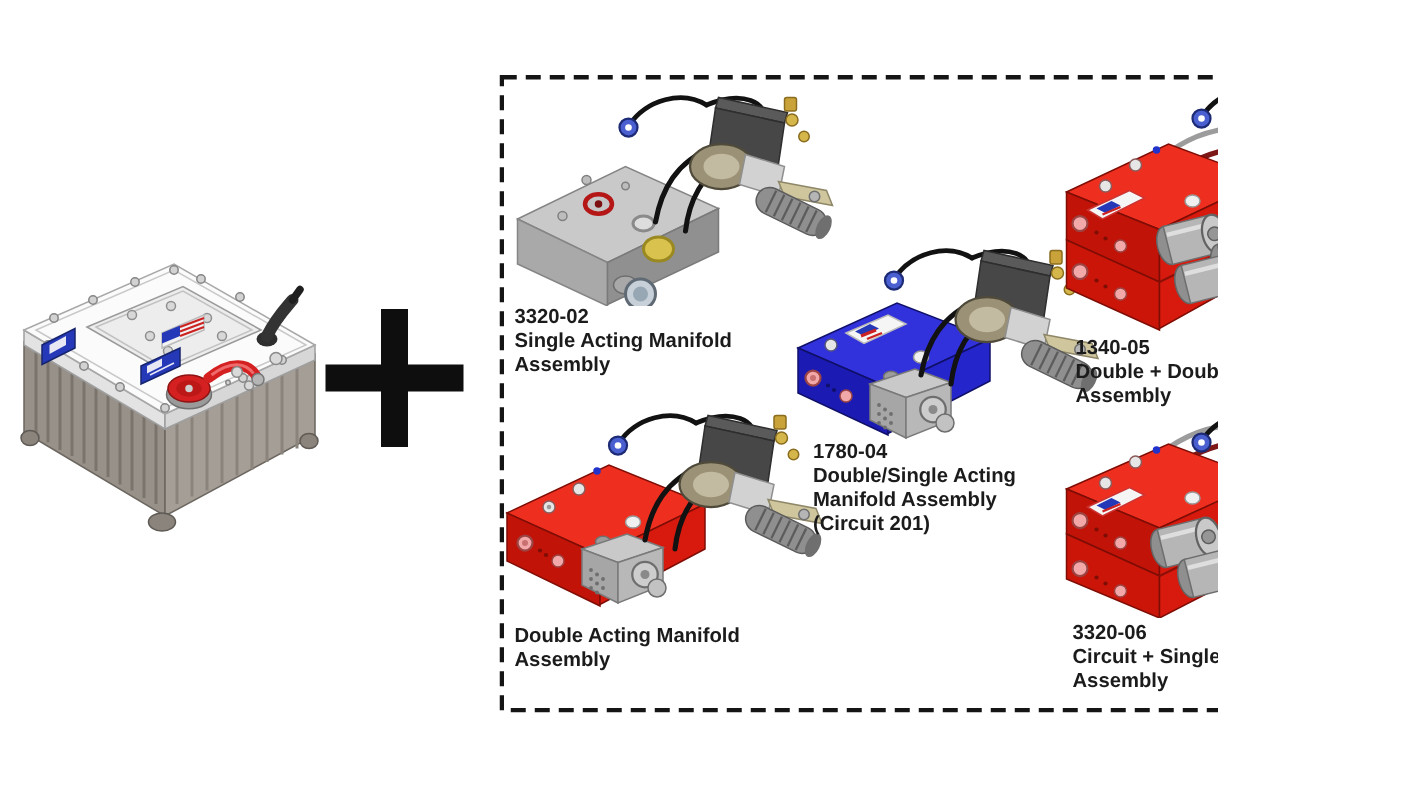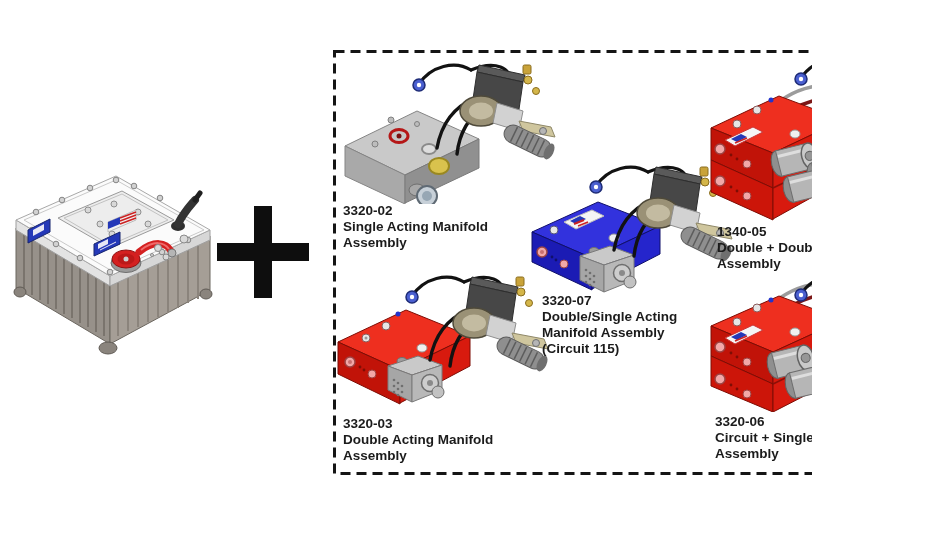--- a/index.html
+++ b/index.html
@@ -231,21 +231,20 @@
           <circle cx="14" cy="98" r="5" fill="#f2a8a8" stroke="#9c4444" stroke-width="1.5"></circle>
           <circle cx="14" cy="98" r="2" fill="#c97070"></circle>
           <circle cx="36" cy="110" r="4" fill="#f2a8a8" stroke="#9c4444"></circle>
           <circle cx="24" cy="103" r="1.4" fill="#7e0d05"></circle>
             <circle cx="28" cy="106" r="1.4" fill="#7e0d05"></circle>
         </g>
         <use href="#valve" transform="translate(44,86)"></use>
         <use href="#relay" transform="translate(68,6)"></use>
       </svg>
       <div class="assembly-label" style="left:10px;top:366px">
-        <div>3320-03</div>
         <div class="desc">Double Acting Manifold
 Assembly</div>
       </div>
     </div>
 
     <div>
       <svg class="illus" style="left:197px;top:110px" width="205" height="140" viewBox="0 0 205 140">
         <g>
           <polygon points="2,72 68,42 130,66 62,98" fill="#3232dd" stroke="#10106a"></polygon>
           <polygon points="2,72 2,102 62,130 62,98" fill="#1b1bb4" stroke="#10106a"></polygon>
@@ -259,24 +258,24 @@
           <circle cx="12" cy="92" r="5" fill="#f2a8a8" stroke="#9c4444" stroke-width="1.5"></circle>
           <circle cx="12" cy="92" r="2" fill="#c97070"></circle>
           <circle cx="34" cy="104" r="4" fill="#f2a8a8" stroke="#9c4444"></circle>
           <circle cx="22" cy="97" r="1.4" fill="#10106a"></circle>
             <circle cx="26" cy="100" r="1.4" fill="#10106a"></circle>
         </g>
         <use href="#valve" transform="translate(42,80)"></use>
         <use href="#relay" transform="translate(58,0)"></use>
       </svg>
       <div class="assembly-label" style="left:209px;top:243px">
-        <div>3320-07</div>
+        <div>1780-04</div>
         <div class="desc">Double/Single Acting
 Manifold Assembly
-(Circuit 115)</div>
+(Circuit 201)</div>
       </div>
     </div>
 
     <div>
       <svg class="illus" style="left:374px;top:4px" width="235" height="170" viewBox="0 0 235 170">
         <path d="M56,62 C86,30 122,24 154,40" stroke="#9c9c9c" stroke-width="3.5" fill="none" stroke-linecap="round"></path>
         <path d="M64,70 C98,42 130,38 158,54" stroke="#7c1818" stroke-width="3.5" fill="none" stroke-linecap="round"></path>
         <g>
           <polygon points="4,74 72,42 136,66 66,99" fill="#ee2f1f" stroke="#7e0d05"></polygon>
           <polygon points="4,74 4,106 66,134 66,99" fill="#c11308" stroke="#7e0d05"></polygon>

